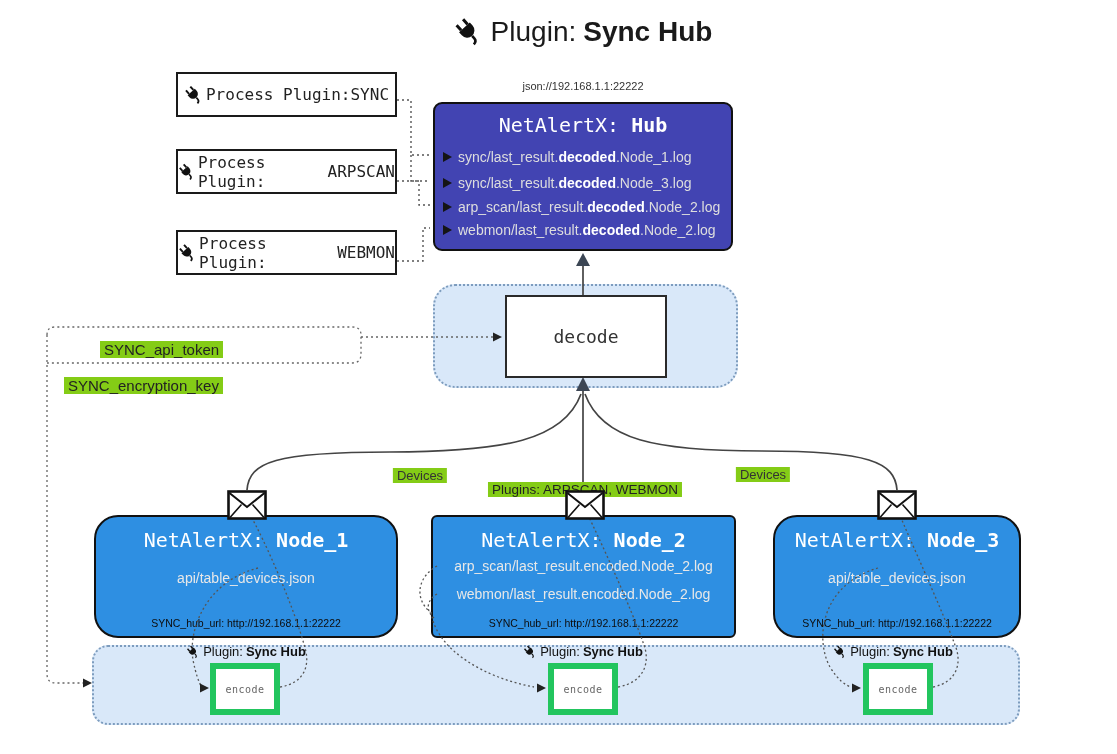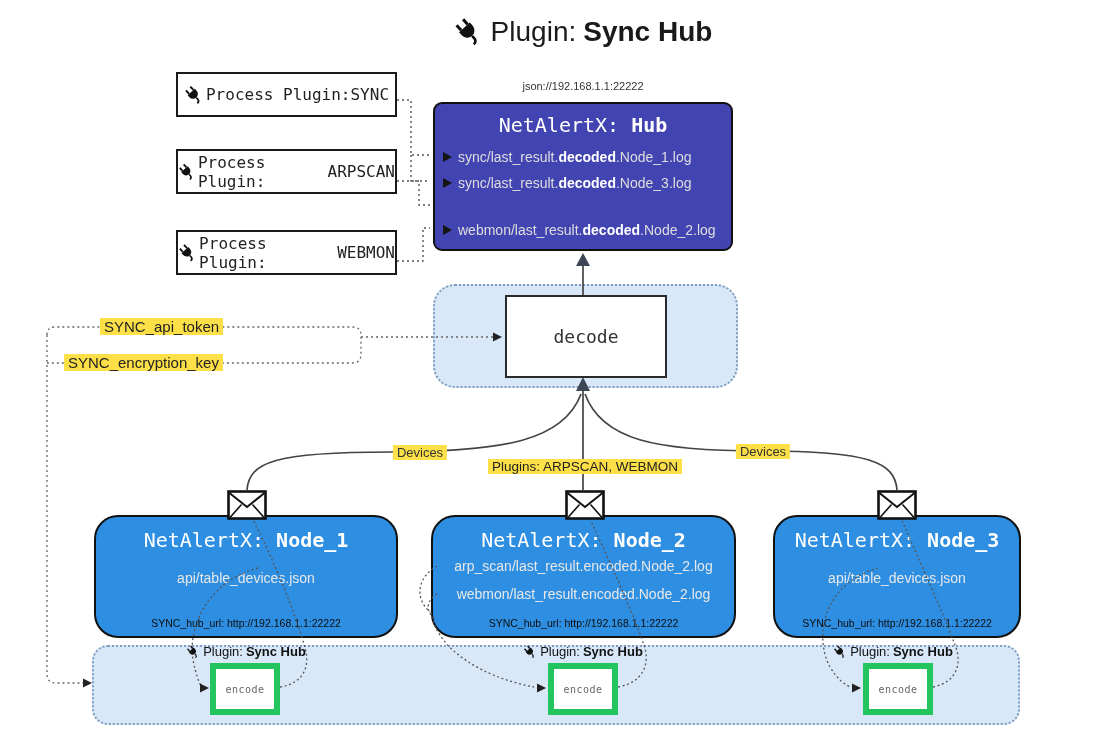--- a/index.html
+++ b/index.html
@@ -33,36 +33,36 @@
   .hl1{top:41px}.hl2{top:67px}.hl3{top:91px}.hl4{top:114px}
   
   .bluepanel{background:#d9e8f9;border:2px dotted #7d9cbe;box-sizing:border-box;}
   #decode-wrap{position:absolute;left:433px;top:284px;width:305px;height:104px;
     border-radius:22px;z-index:1;}
   #decode-box{position:absolute;left:505px;top:295px;width:162px;height:83px;
     background:#fff;border:2.5px solid #2a2a2a;box-sizing:border-box;z-index:3;
     display:flex;align-items:center;justify-content:center;
     font-family:"DejaVu Sans Mono",monospace;font-size:18px;color:#333;}
   
-  .chip{position:absolute;background:#fde047;padding:0 4px;white-space:nowrap;z-index:3;}
+  .chip{position:absolute;background:#84cc16;padding:0 4px;white-space:nowrap;z-index:3;margin-top:23px;}
   #tok1{left:100px;top:318px;font-size:15px;color:#222;}
   #tok2{left:64px;top:354px;font-size:15px;color:#222;}
   #lbl-dev-l{left:420px;top:445px;transform:translateX(-50%);font-size:13px;color:#333;}
   #lbl-dev-r{left:763px;top:444px;transform:translateX(-50%);font-size:13px;color:#333;}
   #lbl-plugins{left:585px;top:459px;transform:translateX(-50%);font-size:13.5px;color:#222;}
   
   .node{position:absolute;top:515px;height:123px;background:#2e8fe2;
     border:2px solid #111;border-radius:24px;box-sizing:border-box;z-index:1;}
   .node .ntitle{position:absolute;top:11px;left:0;right:0;text-align:center;
     font-family:"DejaVu Sans Mono",monospace;font-size:20px;color:#fff;white-space:nowrap;}
   .node .nfile{position:absolute;left:0;right:0;text-align:center;
     font-size:14px;color:#e8e8e8;white-space:nowrap;}
   .node .nurl{position:absolute;bottom:7px;left:0;right:0;text-align:center;
     font-size:10.5px;color:#0d0d0d;white-space:nowrap;}
-  #node1{left:94px;width:304px;} #node2{left:431px;width:305px;} #node3{left:773px;width:248px;}
+  #node1{left:94px;width:304px;} #node2{left:431px;width:305px;border-radius:6px;} #node3{left:773px;width:248px;}
   
   #band{position:absolute;left:92px;top:645px;width:928px;height:80px;
     border-radius:16px;z-index:0;}
   .enc-label{position:absolute;top:644px;transform:translateX(-50%);z-index:3;
     display:flex;align-items:center;gap:3px;font-size:13px;color:#111;white-space:nowrap;}
   .enc-box{position:absolute;top:663px;width:70px;height:52px;background:#fff;
     border:6px solid #22c55e;box-sizing:border-box;z-index:3;
     display:flex;align-items:center;justify-content:center;
     font-family:"DejaVu Sans Mono",monospace;font-size:10px;letter-spacing:0.5px;color:#666;}
   
@@ -126,20 +126,21 @@
       <span>Process Plugin:</span>
       </div>
     <div>WEBMON</div>
   </div>
 
   <div id="hub-url">json://192.168.1.1:22222</div>
   <div id="hub">
     <div class="htitle"><span>NetAlertX: </span><b>Hub</b></div>
     <div class="hline hl1"><span class="tri"></span><span>sync/last_result.</span><b>decoded</b><span>.Node_1.log</span></div>
     <div class="hline hl2"><span class="tri"></span><span>sync/last_result.</span><b>decoded</b><span>.Node_3.log</span></div>
+    <div class="hline hl3"><span class="tri"></span><span>arp_scan/last_result.</span><b>decoded</b><span>.Node_2.log</span></div>
     <div class="hline hl4"><span class="tri"></span><span>webmon/last_result.</span><b>decoded</b><span>.Node_2.log</span></div>
   </div>
 
   <div id="decode-wrap" class="bluepanel"></div>
   <div id="decode-box">decode</div>
 
   <div class="chip" id="tok1">SYNC_api_token</div>
   <div class="chip" id="tok2">SYNC_encryption_key</div>
 
   <div class="chip" id="lbl-dev-l">Devices</div>

